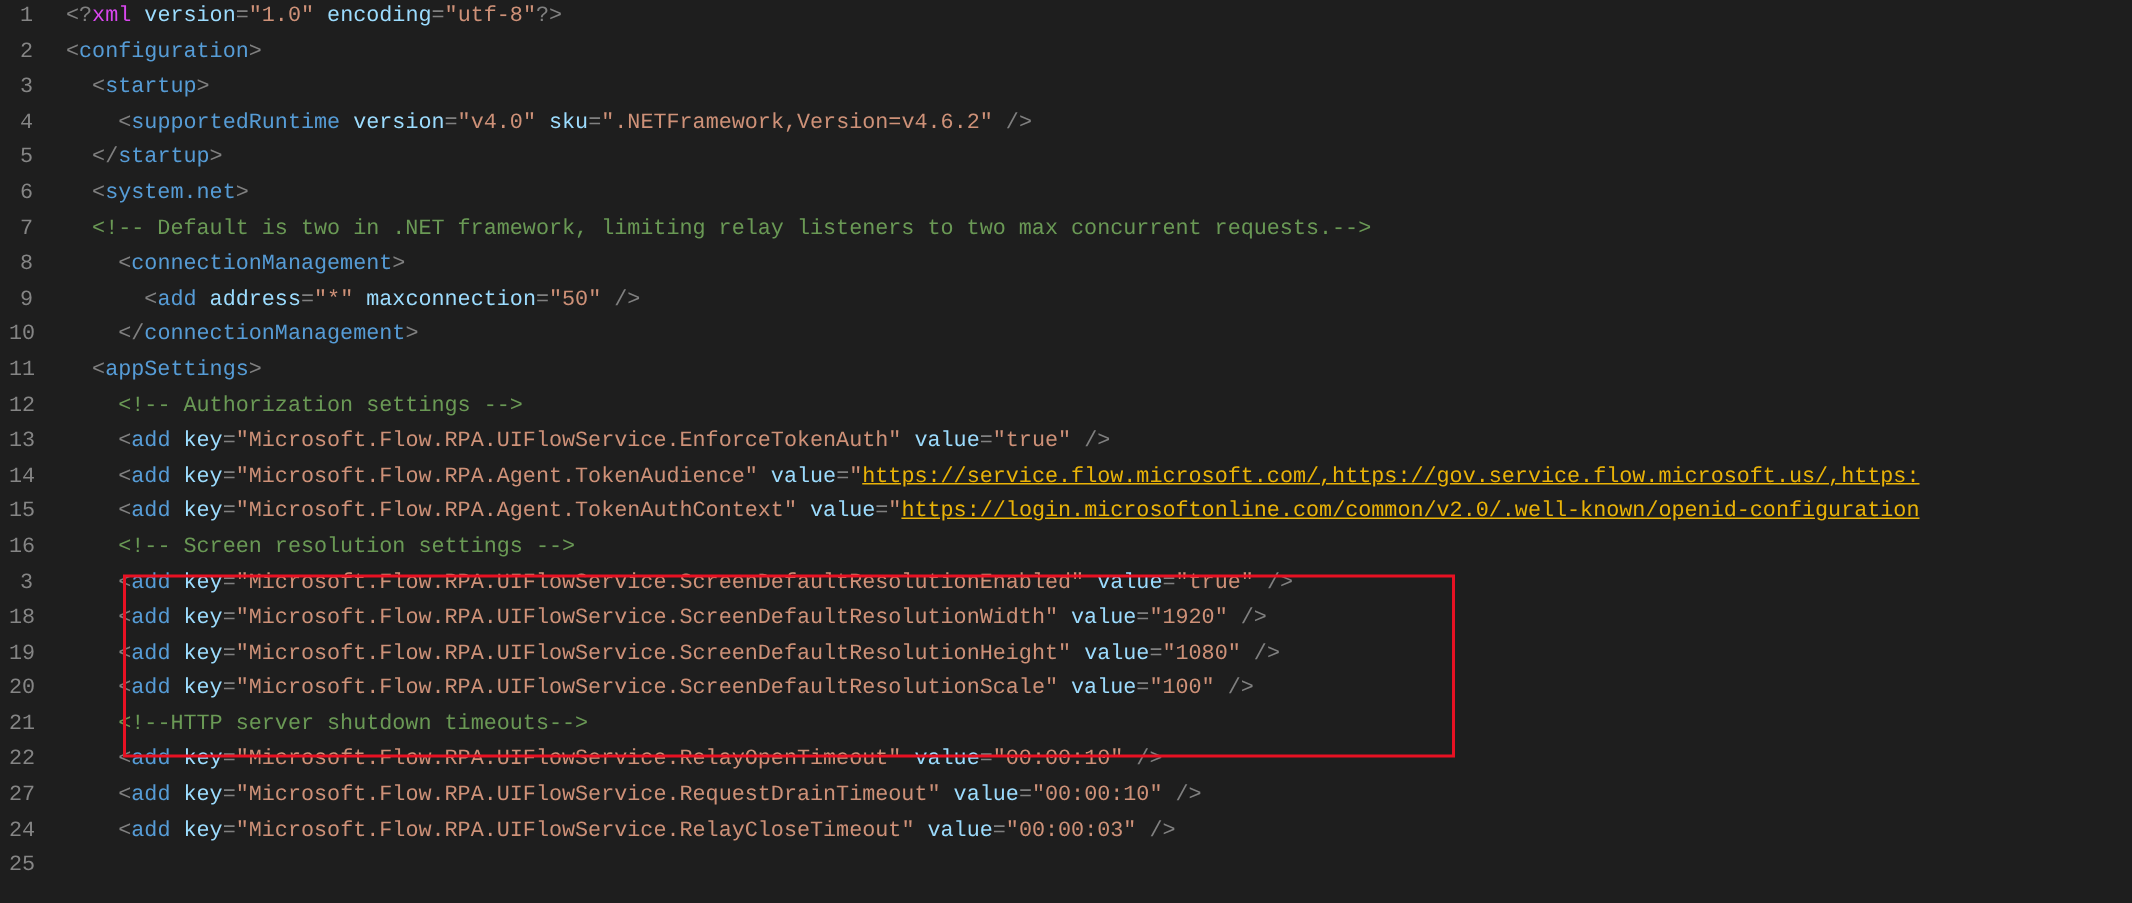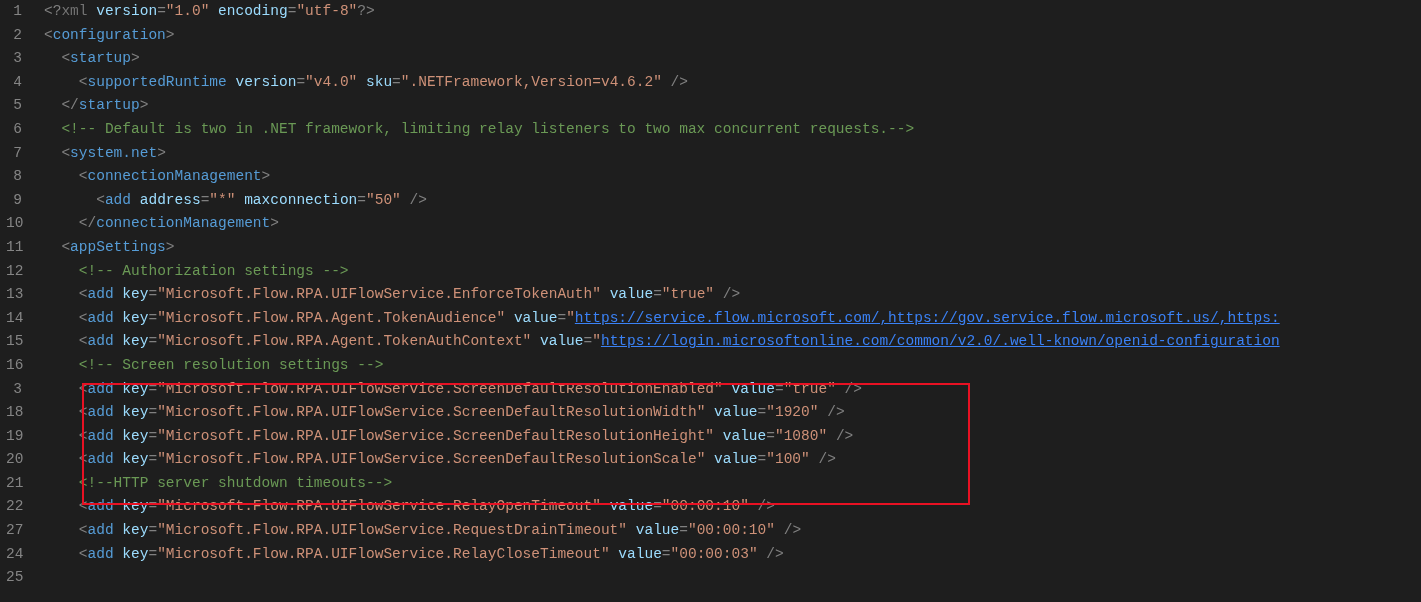--- a/index.html
+++ b/index.html
@@ -28,26 +28,26 @@
   .code {
     flex: 1;
     padding-left: 8px;
   }
   .line {
     height: 23.6px;
     line-height: 23.6px;
     white-space: pre;
   }
   .t-delim { color: #808080; }
-  .t-pi    { color: #737373; }
+  .t-pi    { color: #d946ef; }
   .t-tag   { color: #569cd6; }
   .t-attr  { color: #9cdcfe; }
   .t-str   { color: #ce9178; }
   .t-cmt   { color: #6a9955; }
-  .t-url   { color: #3b82f6; text-decoration: underline; }
+  .t-url   { color: #eab308; text-decoration: underline; }
   .highlight-box {
     position: absolute;
     border: 2px solid #e81123;
     pointer-events: none;
     left: 82px;
     top: 383px;
     width: 888px;
     height: 122px;
   }
   .rel { position: relative; }
@@ -89,23 +89,23 @@
     <div class="line"><span class="t-delim">&lt;?</span><span class="t-pi">xml</span> <span class="t-attr">version</span><span class="t-delim">=</span><span class="t-str">"<span>1.0</span>"</span> <span class="t-attr">encoding</span><span class="t-delim">=</span><span class="t-str">"<span>utf-8</span>"</span><span class="t-delim">?&gt;</span></div>
 
     <div class="line"><span class="t-delim">&lt;</span><span class="t-tag">configuration</span><span class="t-delim">&gt;</span></div>
 
     <div class="line">  <span class="t-delim">&lt;</span><span class="t-tag">startup</span><span class="t-delim">&gt;</span></div>
 
     <div class="line">    <span class="t-delim">&lt;</span><span class="t-tag">supportedRuntime</span> <span class="t-attr">version</span><span class="t-delim">=</span><span class="t-str">"<span>v4.0</span>"</span> <span class="t-attr">sku</span><span class="t-delim">=</span><span class="t-str">"<span>.NETFramework,Version=v4.6.2</span>"</span> <span class="t-delim">/&gt;</span></div>
 
     <div class="line">  <span class="t-delim">&lt;/</span><span class="t-tag">startup</span><span class="t-delim">&gt;</span></div>
 
+    <div class="line">  <span class="t-delim">&lt;</span><span class="t-tag">system.net</span><span class="t-delim">&gt;</span></div>
+
     <div class="line">  <span class="t-cmt">&lt;<span>!-- Default is two in .NET framework, limiting relay listeners to two max concurrent requests.--</span>&gt;</span></div>
-
-    <div class="line">  <span class="t-delim">&lt;</span><span class="t-tag">system.net</span><span class="t-delim">&gt;</span></div>
 
     <div class="line">    <span class="t-delim">&lt;</span><span class="t-tag">connectionManagement</span><span class="t-delim">&gt;</span></div>
 
     <div class="line">      <span class="t-delim">&lt;</span><span class="t-tag">add</span> <span class="t-attr">address</span><span class="t-delim">=</span><span class="t-str">"<span>*</span>"</span> <span class="t-attr">maxconnection</span><span class="t-delim">=</span><span class="t-str">"<span>50</span>"</span> <span class="t-delim">/&gt;</span></div>
 
     <div class="line">    <span class="t-delim">&lt;/</span><span class="t-tag">connectionManagement</span><span class="t-delim">&gt;</span></div>
 
 
     <div class="line">  <span class="t-delim">&lt;</span><span class="t-tag">appSettings</span><span class="t-delim">&gt;</span></div>
 

